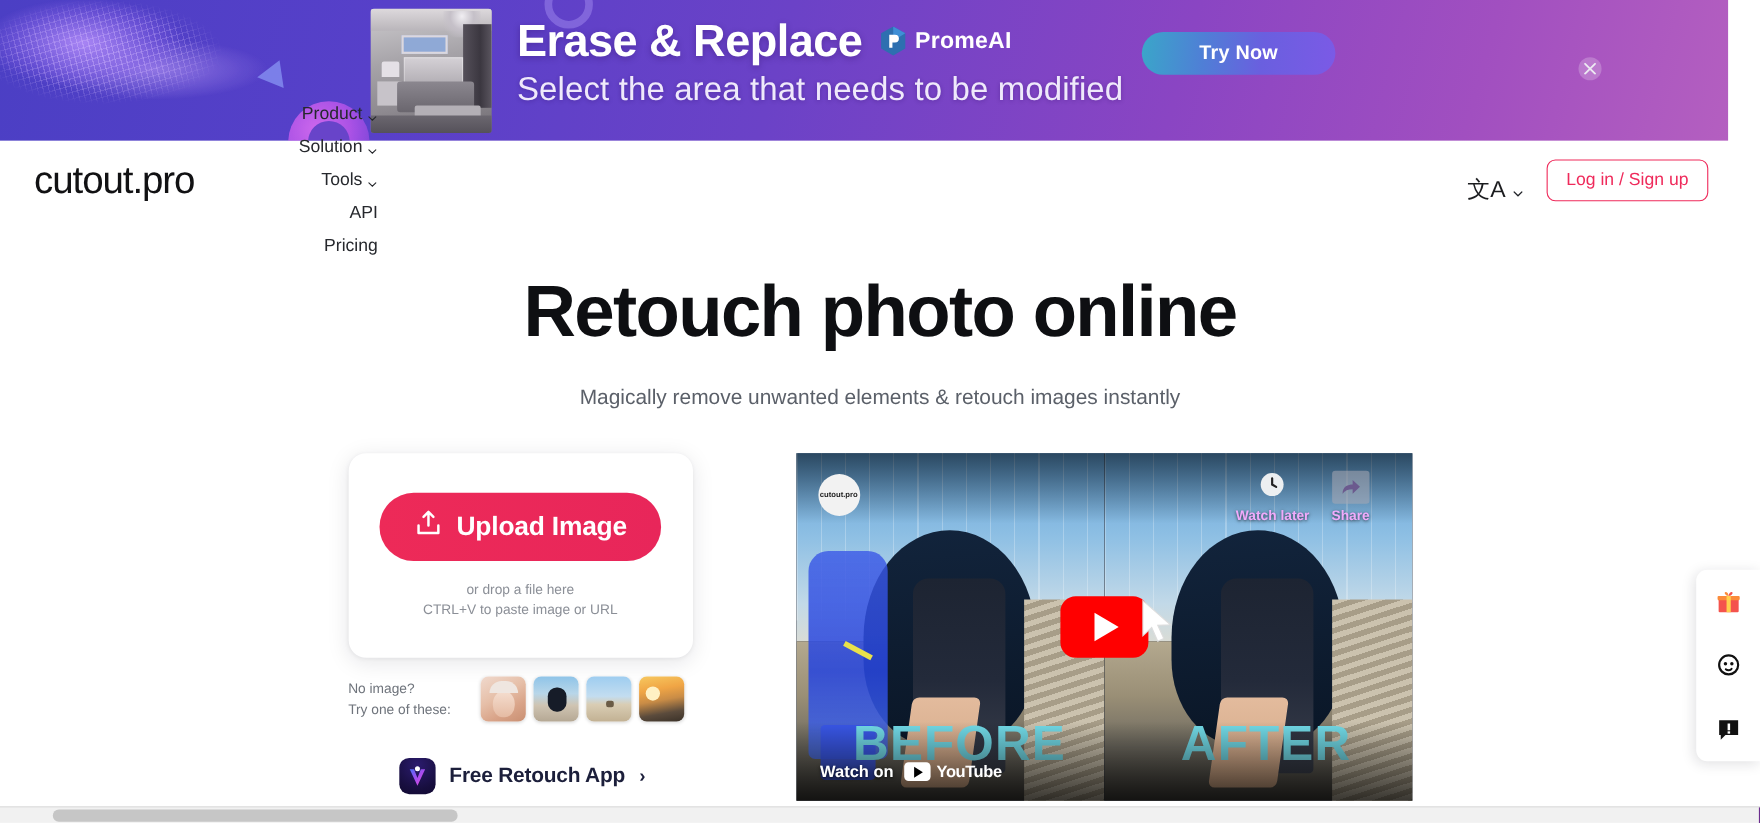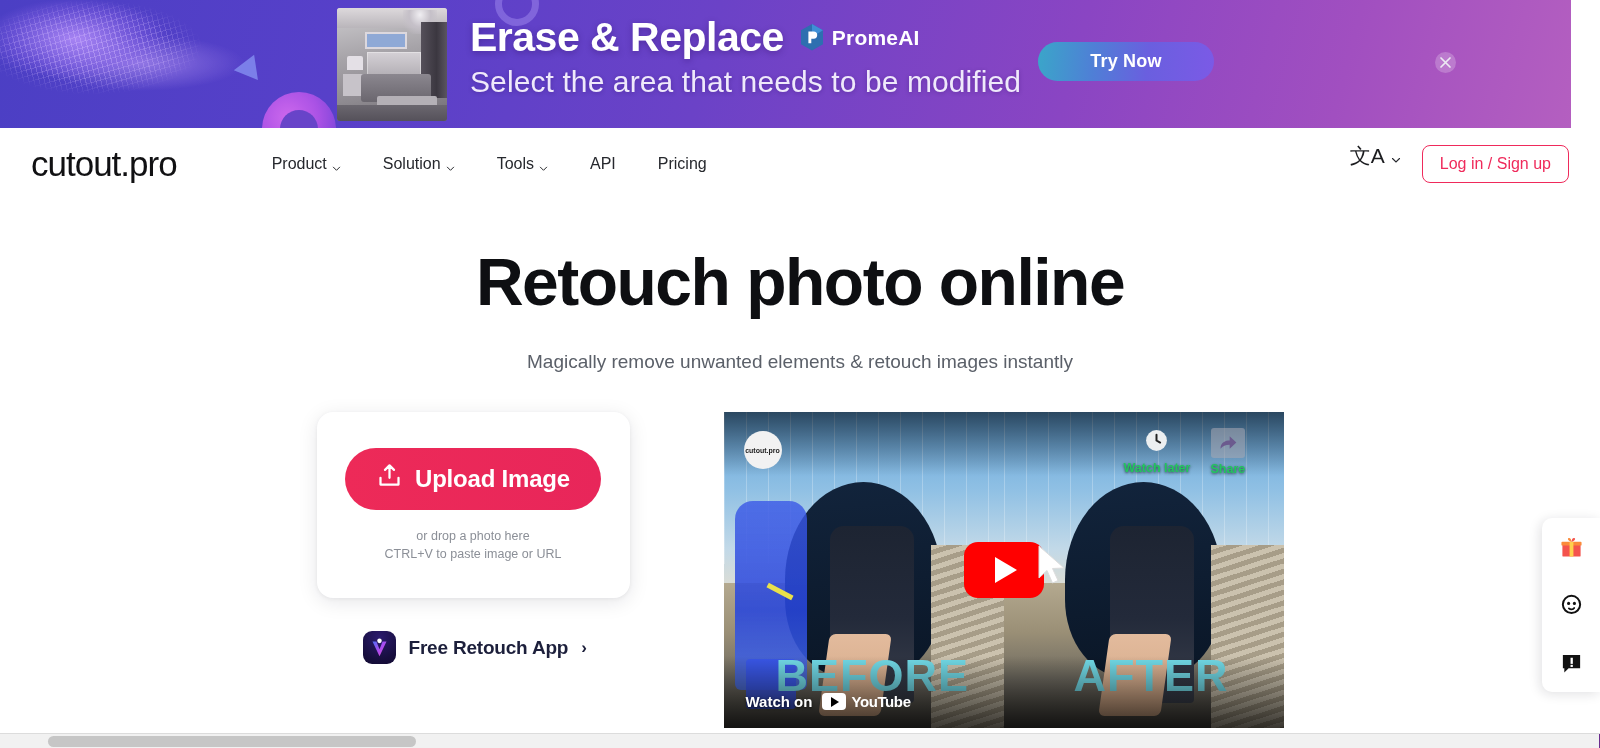--- a/index.html
+++ b/index.html
@@ -88,21 +88,21 @@
   }
   .prome-logo { display:flex; align-items:center; gap:8px; }
   .prome-mark { width:24px; height:27px; }
   .prome-name { font-size:21px; font-weight:600; color:#ffffff; letter-spacing:.2px; }
   .promo-sub {
     margin-top: 6px;
     font-size: 30px; font-weight: 400; color: #efe9fb; letter-spacing:.1px;
     text-shadow: 0 1px 4px rgba(40,10,90,.3);
   }
   .try-now-btn {
-    position: absolute; left: 1038px; top: 42px;
+    position: absolute; left: 1038px; top: 29px;
     width: 176px; height: 39px; border-radius: 20px;
     background: linear-gradient(95deg, #3aa6c9 0%, #4f7fd6 32%, #6a5fdf 62%, #7b5ae6 100%);
     color: #fff; font-size: 18px; font-weight: 700;
     display:flex; align-items:center; justify-content:center;
     cursor:pointer; border:none; letter-spacing:.2px;
   }
   .banner-close {
     position:absolute; left:1435px; top:52px;
     width:21px; height:21px; border-radius:50%;
     background: rgba(255,255,255,.22);
@@ -114,27 +114,27 @@
   
   .navbar {
     position: relative;
     height: 72px; width: 1600px;
     display:flex; align-items:center;
     background:#fff;
     border-bottom: 1px solid rgba(0,0,0,0);
   }
   .logo { margin-left: 31px; font-size: 35px; font-weight: 500; color:#111113; letter-spacing:-1px;
           font-family: "Liberation Sans", sans-serif; }
-  .nav-links { display:flex; align-items:flex-end; margin-left: 74px; gap: 0px; }
+  .nav-links { display:flex; align-items:flex-end; margin-left: 74px; gap: 0px; flex-direction: column; }
   .nav-link {
     display:flex; align-items:center; gap:5px;
     font-size:16px; color:#26282d; padding: 6px 21px; cursor:pointer; white-space:nowrap;
   }
   .caret { width:9px; height:9px; display:inline-block; }
-  .nav-right { margin-left:auto; display:flex; align-items:flex-start; gap:22px; margin-right: 31px; }
+  .nav-right { margin-left:auto; display:flex; align-items:flex-end; gap:22px; margin-right: 47px; }
   .lang-switch { display:flex; align-items:center; gap:6px; cursor:pointer; }
   .lang-icon { font-size:21px; color:#1b1c1f; line-height:1; font-weight:500; }
   .login-btn {
     border:1px solid #ef2a5b; color:#ef2a5b; background:#fff;
     border-radius:8px; font-size:16px; padding: 9px 17px; cursor:pointer;
     font-family:"Liberation Sans", sans-serif;
   }
 
   
   .hero { text-align:center; padding-top: 48px; }
@@ -224,21 +224,21 @@
     position:absolute; left:20px; top:19px; width:38px; height:38px; border-radius:50%;
     background:#f2f2f2; display:flex; align-items:center; justify-content:center;
     font-size:7px; color:#222; font-weight:600; cursor:pointer;
   }
   .vid-title {
     position:absolute; left:64px; top:23px; width:400px;
     color:#fff; font-size:19px; font-weight:400; white-space:nowrap; overflow:hidden;
     text-shadow: 0 1px 3px rgba(0,0,0,.6); cursor:pointer;
   }
   .vid-action { position:absolute; top:16px; display:flex; flex-direction:column; align-items:center; gap:4px; cursor:pointer; }
-  .vid-action .lbl { color:#22c55e; font-size:12.5px; font-weight:700; text-shadow:0 1px 3px rgba(0,0,0,.7); }
+  .vid-action .lbl { color:#f0abfc; font-size:12.5px; font-weight:700; text-shadow:0 1px 3px rgba(0,0,0,.7); }
   .watch-later { left:400px; }
   .share-act { left:487px; }
   .share-box { width:34px; height:30px; background: rgba(170,170,180,.55); border-radius:3px;
                display:flex; align-items:center; justify-content:center; }
 
   .play-btn {
     position:absolute; left:50%; top:50%; transform:translate(-50%,-50%);
     width: 80px; height: 56px; border-radius: 14px; background:#f00;
     display:flex; align-items:center; justify-content:center; cursor:pointer; z-index:4;
   }
@@ -393,25 +393,37 @@
       <button class="upload-btn">
         <span>
           <svg width="27" height="27" viewBox="0 0 24 24" fill="none">
             <path d="M12 3 L12 14 M12 3 L8 7 M12 3 L16 7" stroke="#fff" stroke-width="2" stroke-linecap="round" stroke-linejoin="round"></path>
             <path d="M4 14 L4 20 L20 20 L20 14" stroke="#fff" stroke-width="2" stroke-linecap="round" stroke-linejoin="round"></path>
           </svg>
         </span>
         <span>Upload Image</span>
       </button>
       <div class="upload-hint">
-        <div>or drop a photo here</div>
+        <div>or drop a file here</div>
         <div>CTRL+V to paste image or URL</div>
       </div>
     </div>
 
+    <div class="samples-row">
+      <div class="samples-label">
+        <div>No image?</div>
+        <div>Try one of these:</div>
+      </div>
+      <div class="thumbs">
+        <div class="thumb thumb-1"></div>
+        <div class="thumb thumb-2"></div>
+        <div class="thumb thumb-3"></div>
+        <div class="thumb thumb-4"></div>
+      </div>
+    </div>
 
     <div class="app-link">
       <span class="app-icon">
         <svg width="21" height="21" viewBox="0 0 24 24">
           <defs>
             <linearGradient id="vg" x1="0" y1="0" x2="1" y2="1">
               <stop offset="0%" stop-color="#4f6ef7"></stop>
                 <stop offset="50%" stop-color="#a84cf0"></stop>
                 <stop offset="100%" stop-color="#e94fd0"></stop>
             </linearGradient>

